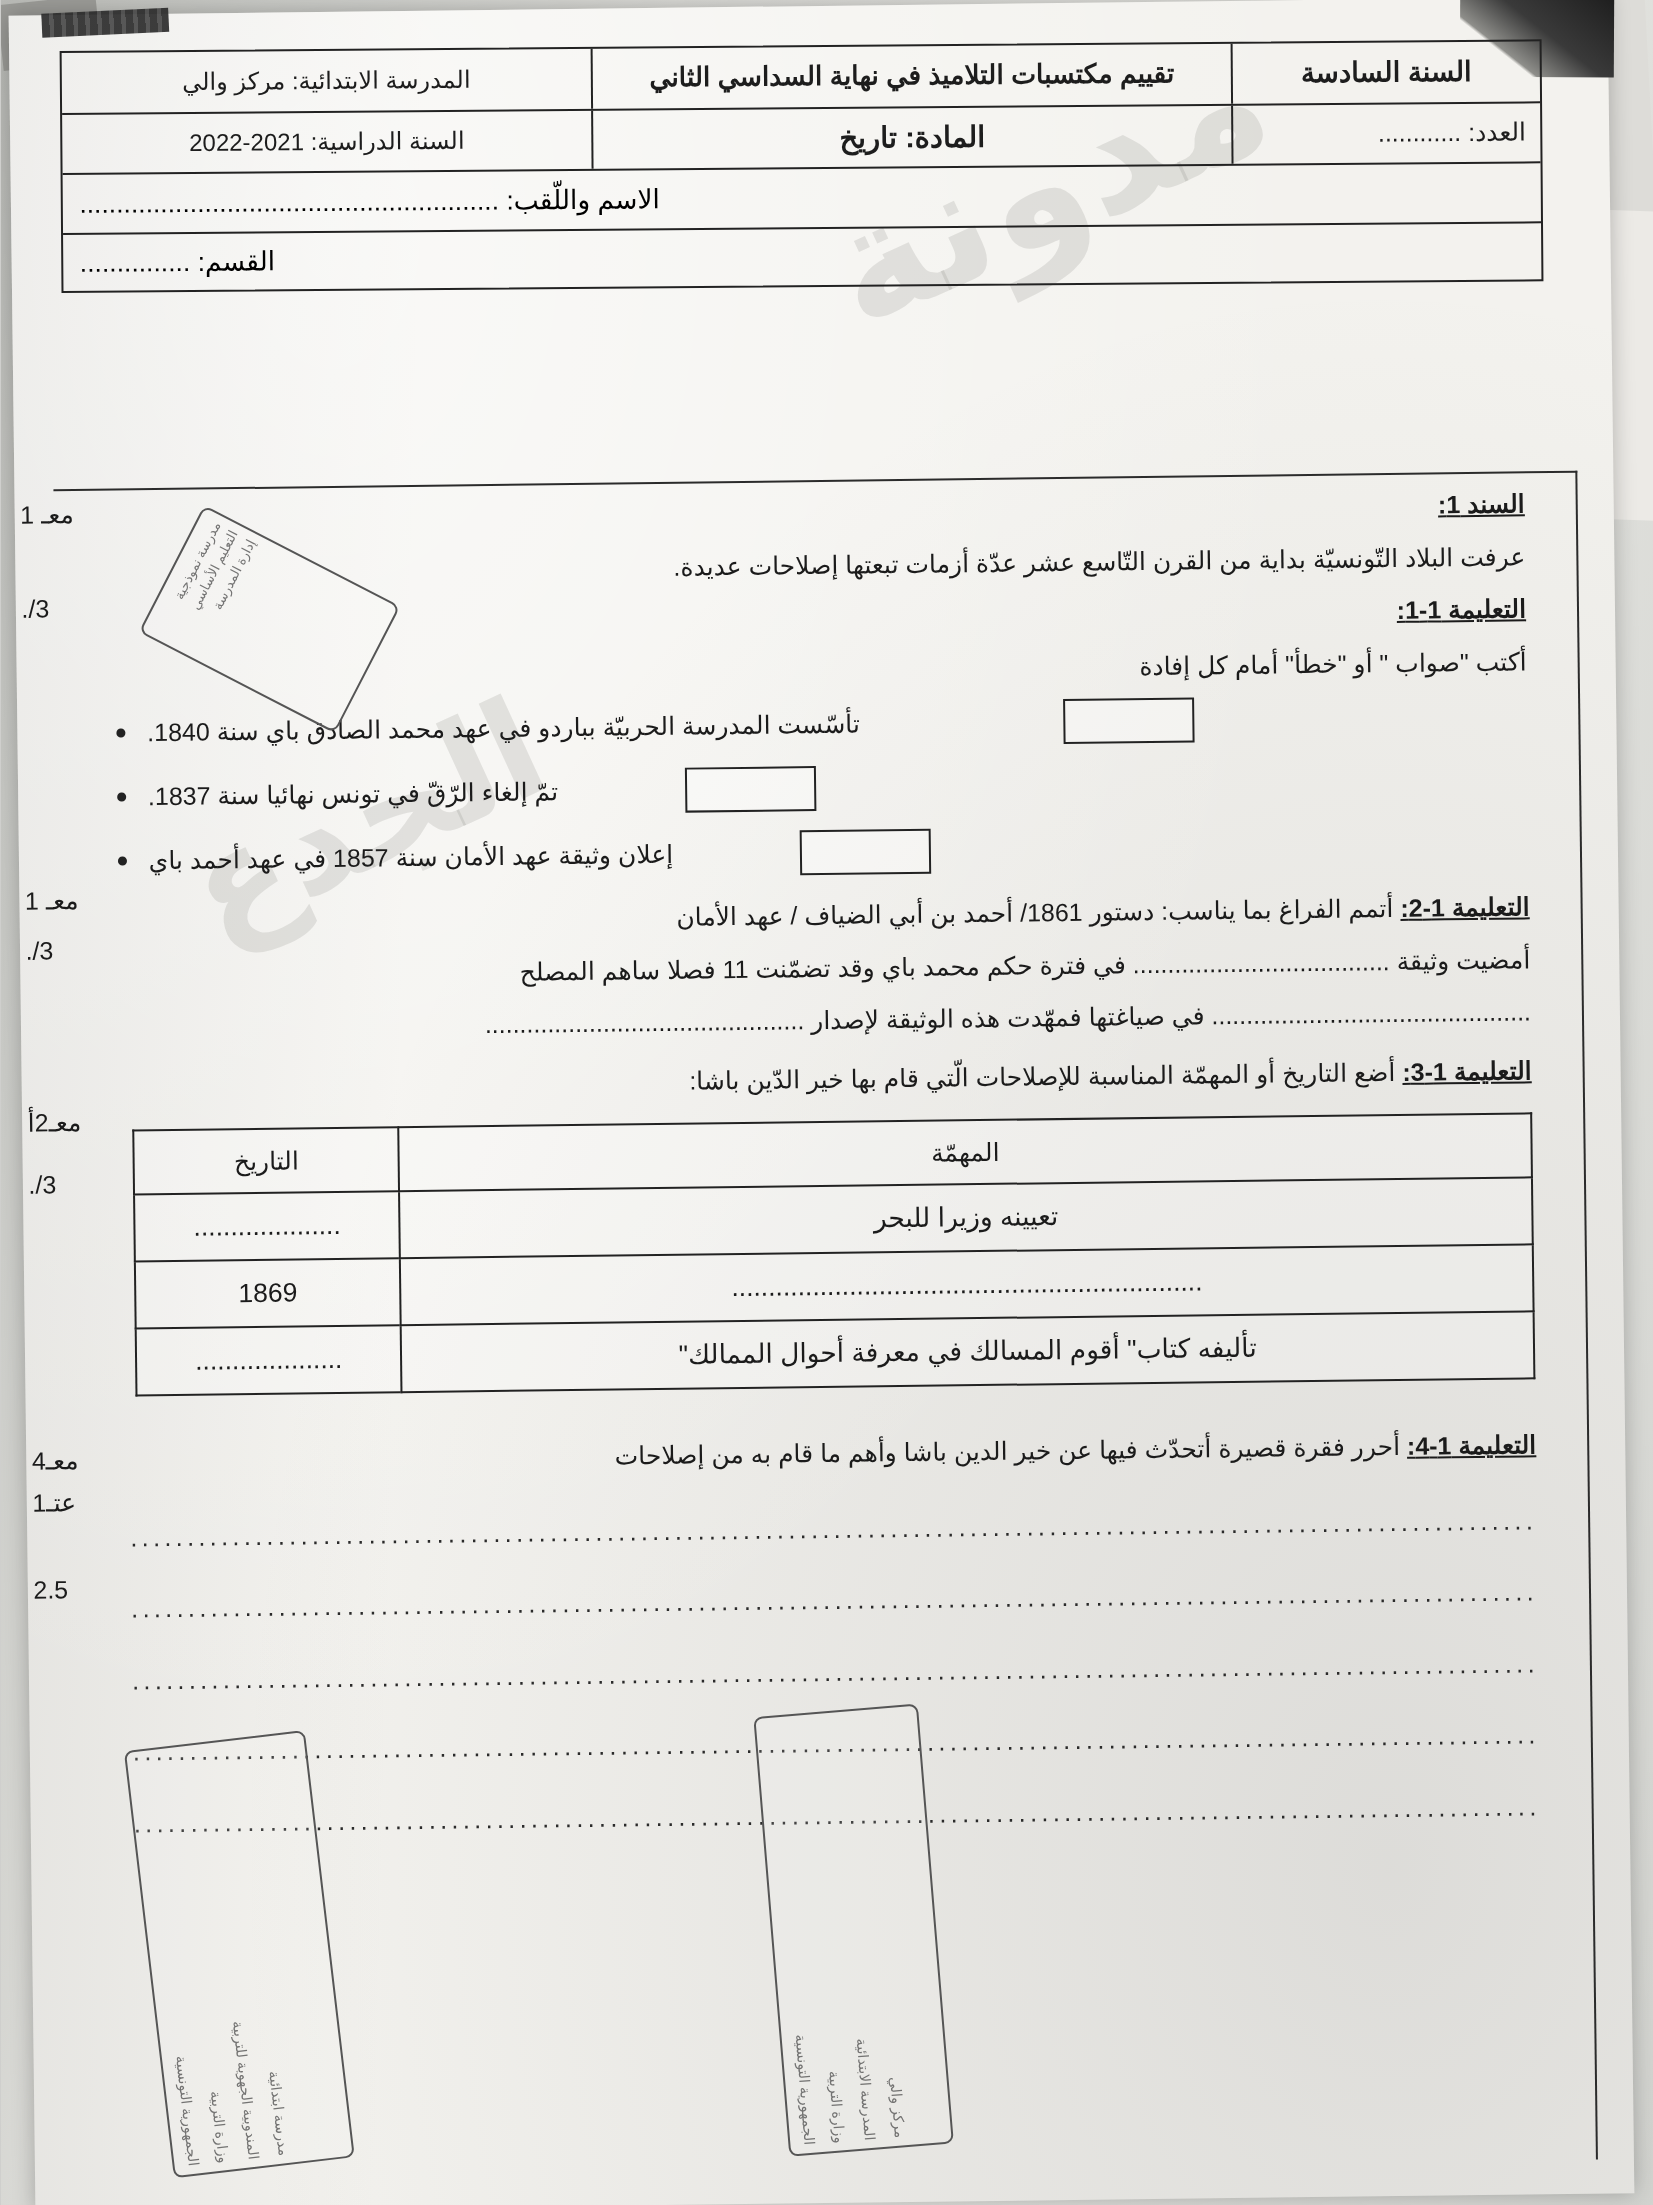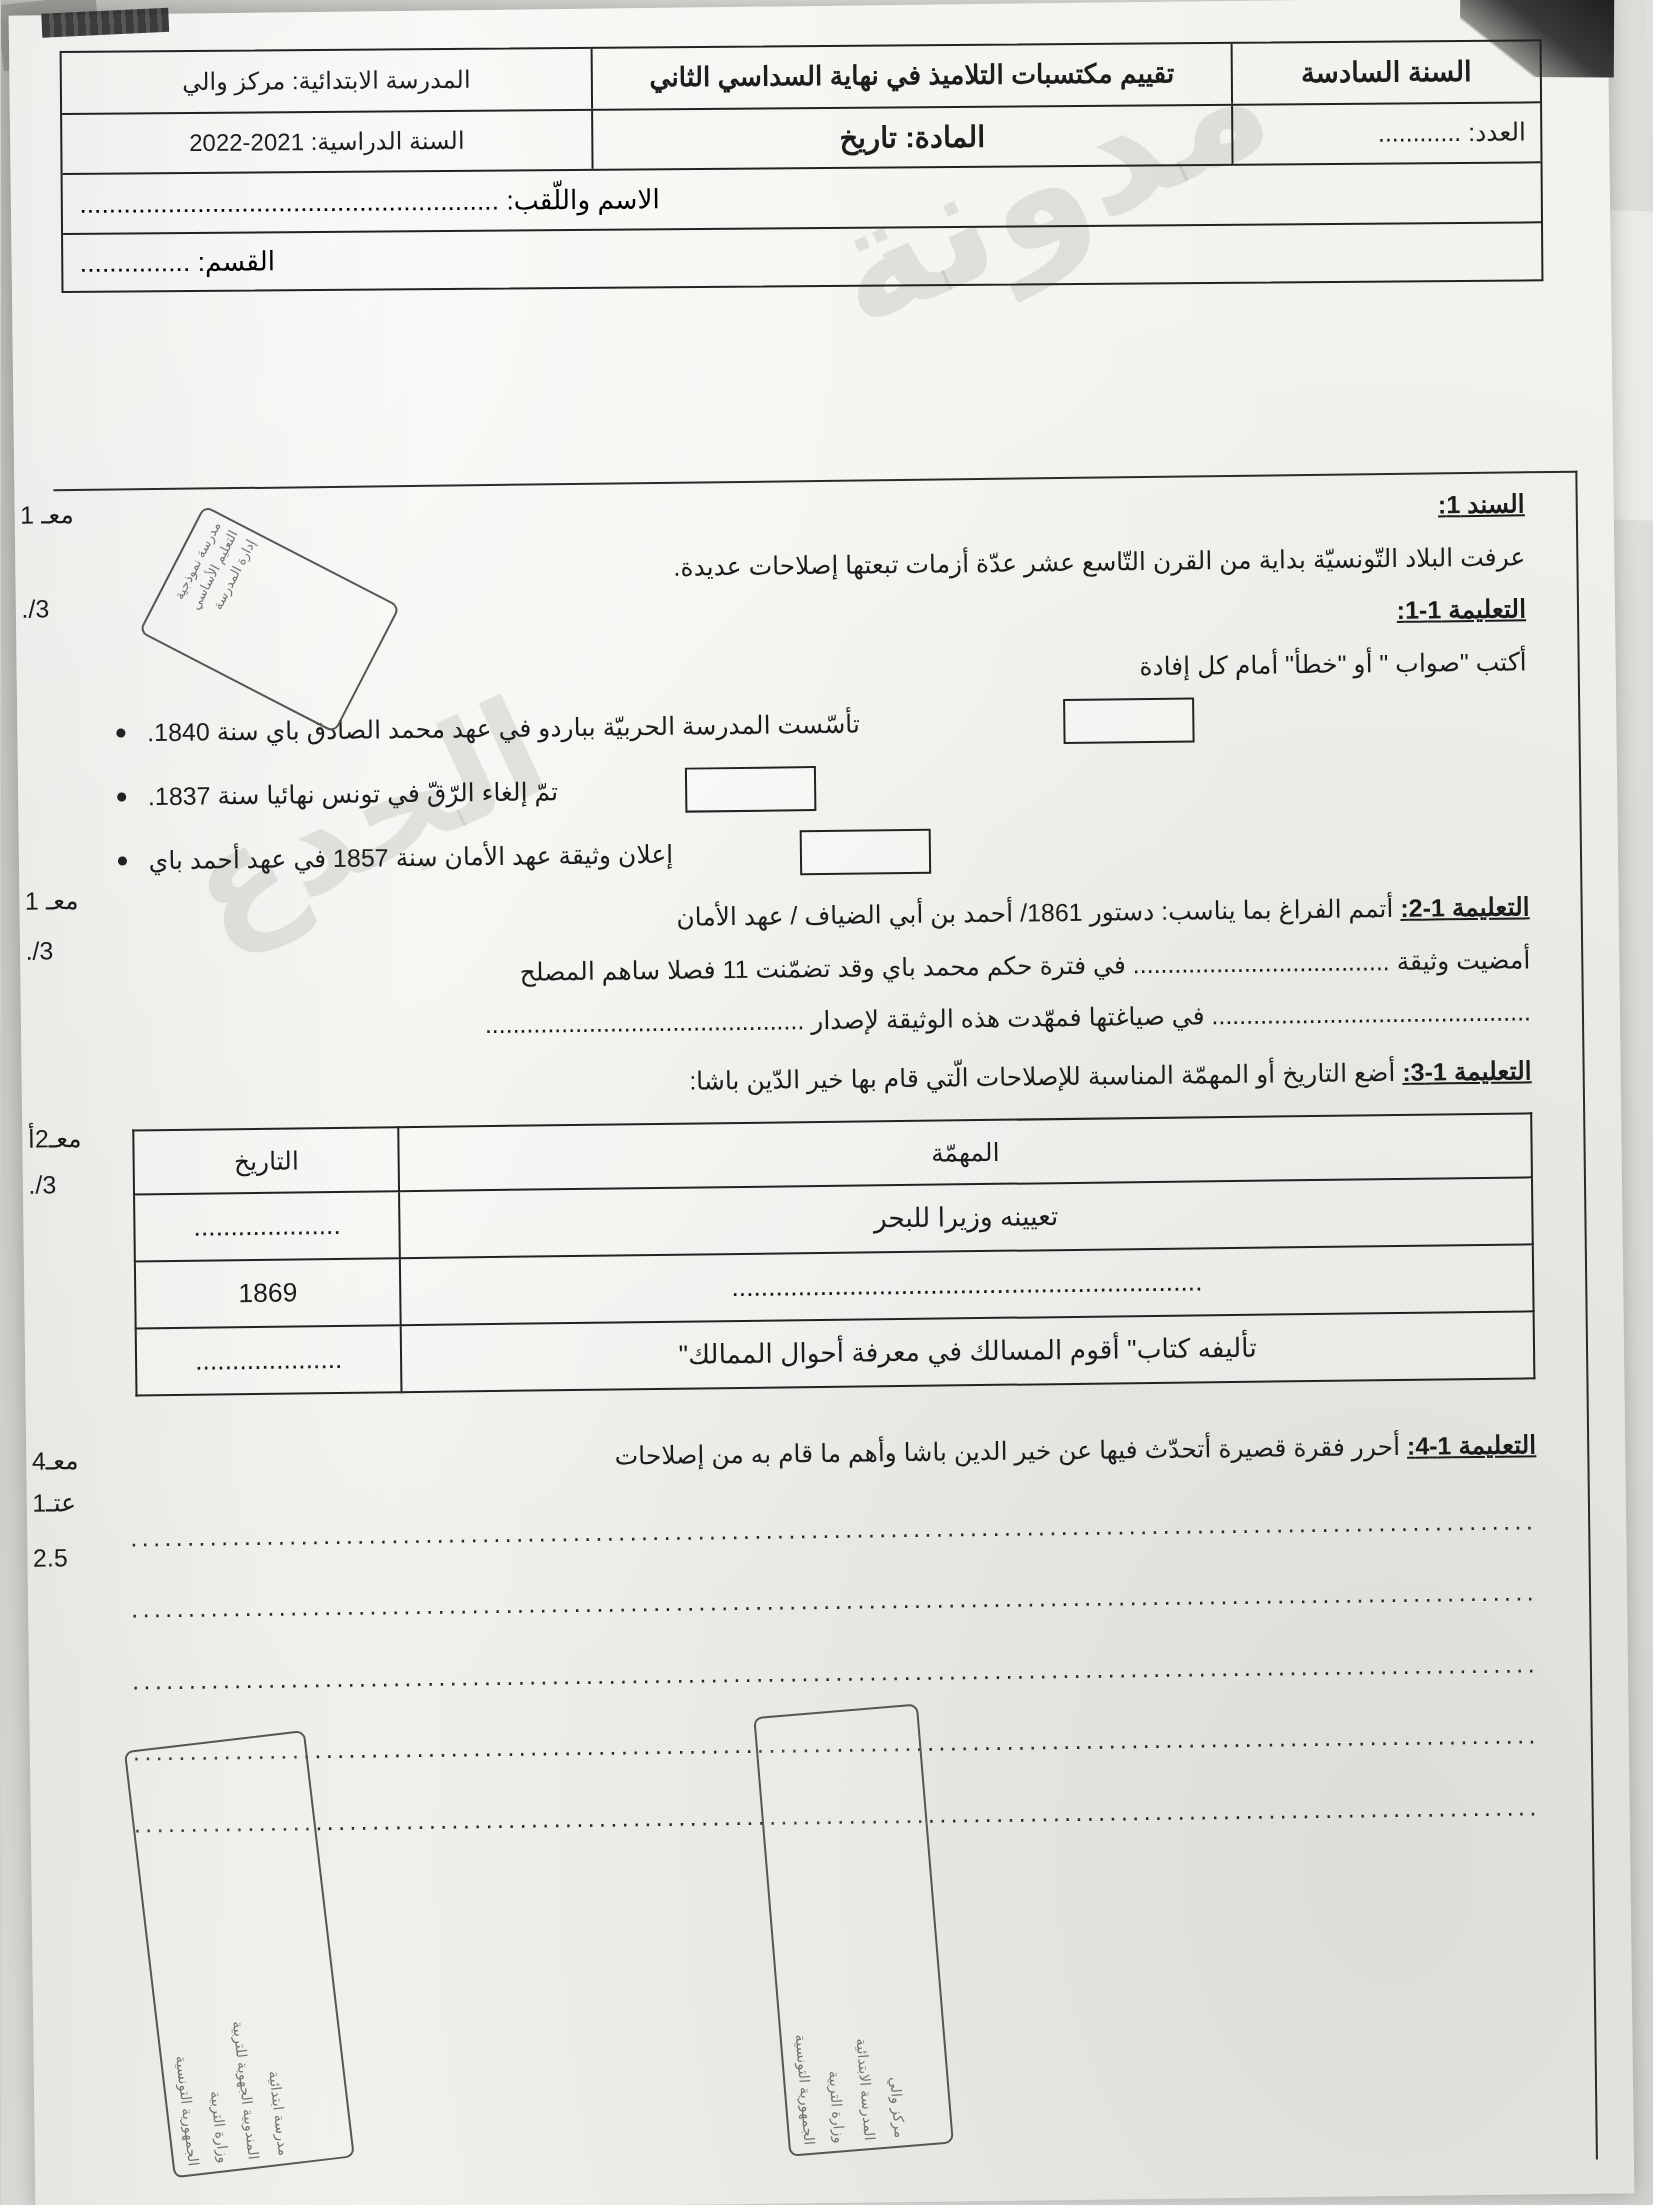--- a/index.html
+++ b/index.html
@@ -191,25 +191,25 @@
     </div>
   </div>
 
   <div class="body-frame"></div>
 
   <div class="marks">
     <div class="mk" style="top:0px">معـ 1</div>
     <div class="mk" style="top:94px">3/.</div>
     <div class="mk" style="top:386px">معـ 1</div>
     <div class="mk" style="top:436px">3/.</div>
-    <div class="mk" style="top:624px">معـ2أ</div>
+    <div class="mk" style="top:608px">معـ2أ</div>
     <div class="mk" style="top:670px">3/.</div>
     <div class="mk" style="top:946px">معـ4</div>
     <div class="mk" style="top:988px">عتـ1</div>
-    <div class="mk" style="top:1043px">2.5</div>
+    <div class="mk" style="top:1075px">2.5</div>
   </div>
 
   <div class="content">
 
     <p class="para u b">السند 1:</p>
     <p class="para">عرفت البلاد التّونسيّة بداية من القرن التّاسع عشر عدّة أزمات تبعتها إصلاحات عديدة.</p>
     <p class="para u b">التعليمة 1-1:</p>
     <p class="para">أكتب "صواب " أو "خطأ" أمام كل إفادة</p>
 
     <ul class="bullets">

